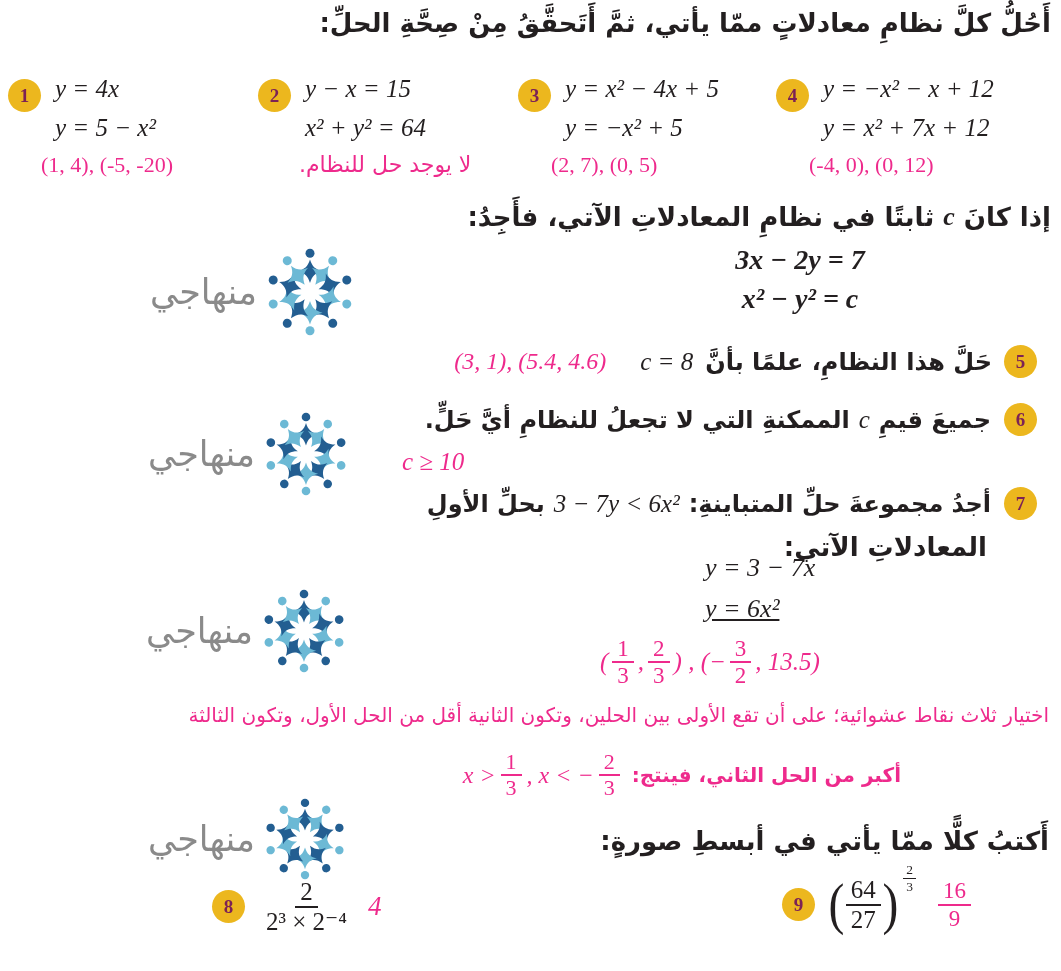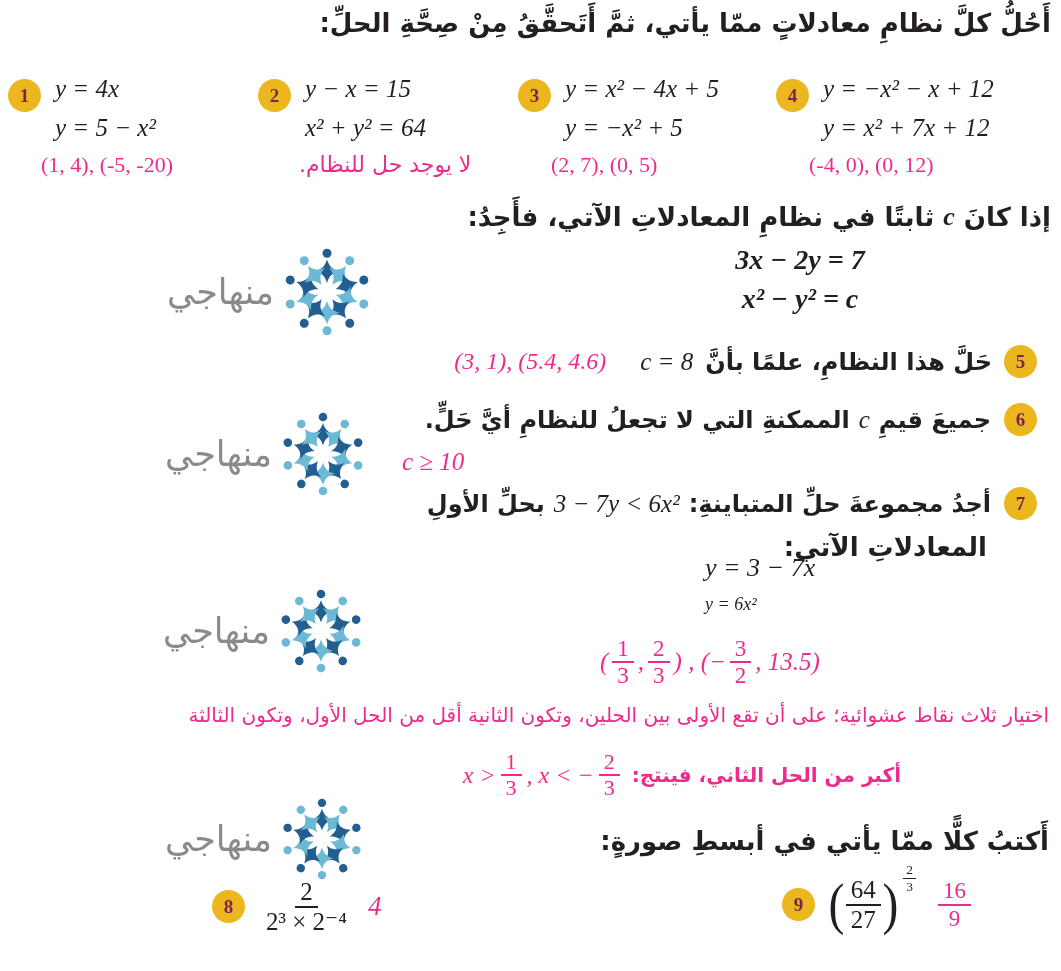--- a/index.html
+++ b/index.html
@@ -24,21 +24,21 @@
   .ptxt{font-size:24px;font-weight:bold;}
   .frac{display:inline-flex;flex-direction:column;align-items:center;line-height:1.1;
         font-family:"Liberation Serif","DejaVu Serif",serif;}
   .frac .fn{border-bottom:2px solid currentColor;padding:0 5px;}
   .frac .fd{padding:0 5px;}
   .frac.small{font-size:13.5px;line-height:1.15;}
   .frac.small .fn{border-bottom-width:1.5px;padding:0 3px;}
   .mrow{display:flex;align-items:center;direction:ltr;}
   .bp{font-family:"Liberation Serif","DejaVu Serif",serif;font-size:56px;font-weight:400;
       line-height:0.85;transform:scaleX(0.85);}
-  .wm{display:flex;align-items:center;gap:8px;margin-left:17px;}
+  .wm{display:flex;align-items:center;gap:8px;}
   .wmtext{font-size:35px;color:var(--wm-text,#8a8a8a);direction:rtl;}
   .wmd{fill:var(--wm-dark,#235e91);}
   .wml{fill:var(--wm-light,#6cb9d5);}
 </style>
 </head>
 <body>
 
 <svg width="0" height="0" style="position:absolute" aria-hidden="true">
   <defs>
     <g id="wmfig">
@@ -125,21 +125,21 @@
 <div class="abs mi pink nowrap" style="top:448px;left:402px;font-size:25px;">c ≥ 10</div>
 
 <div class="abs rtlrow nowrap" style="top:487px;right:24px;gap:9px;">
   <span class="badge" style="margin-left:4px;">7</span>
   <span class="ar ptxt">أجدُ مجموعةَ حلِّ المتباينةِ:</span>
   <span class="mi" style="font-size:25px;">3 − 7y &lt; 6x²</span>
   <span class="ar ptxt">بحلِّ الأولِ</span>
 </div>
 <div class="abs ar arb nowrap" style="top:532px;right:74px;font-size:26px;">المعادلاتِ الآتي:</div>
 <div class="abs mi nowrap" style="top:553px;left:705px;font-size:26px;">y = 3 − 7x</div>
-<div class="abs mi nowrap" style="top:594px;left:705px;font-size:18px;">y = 6x²</div>
+<div class="abs mi nowrap" style="top:594px;left:705px;font-size:26px;text-decoration:underline;">y = 6x²</div>
 
 <div class="abs mrow pink" style="top:636px;left:600px;gap:4px;font-size:25px;">
   <span class="m">(</span>
   <span class="frac" style="font-size:23px;">
     <span class="fn">1</span>
     <span class="fd">3</span>
   </span>
   <span class="m">,</span>
   <span class="frac" style="font-size:23px;">
     <span class="fn">2</span>

